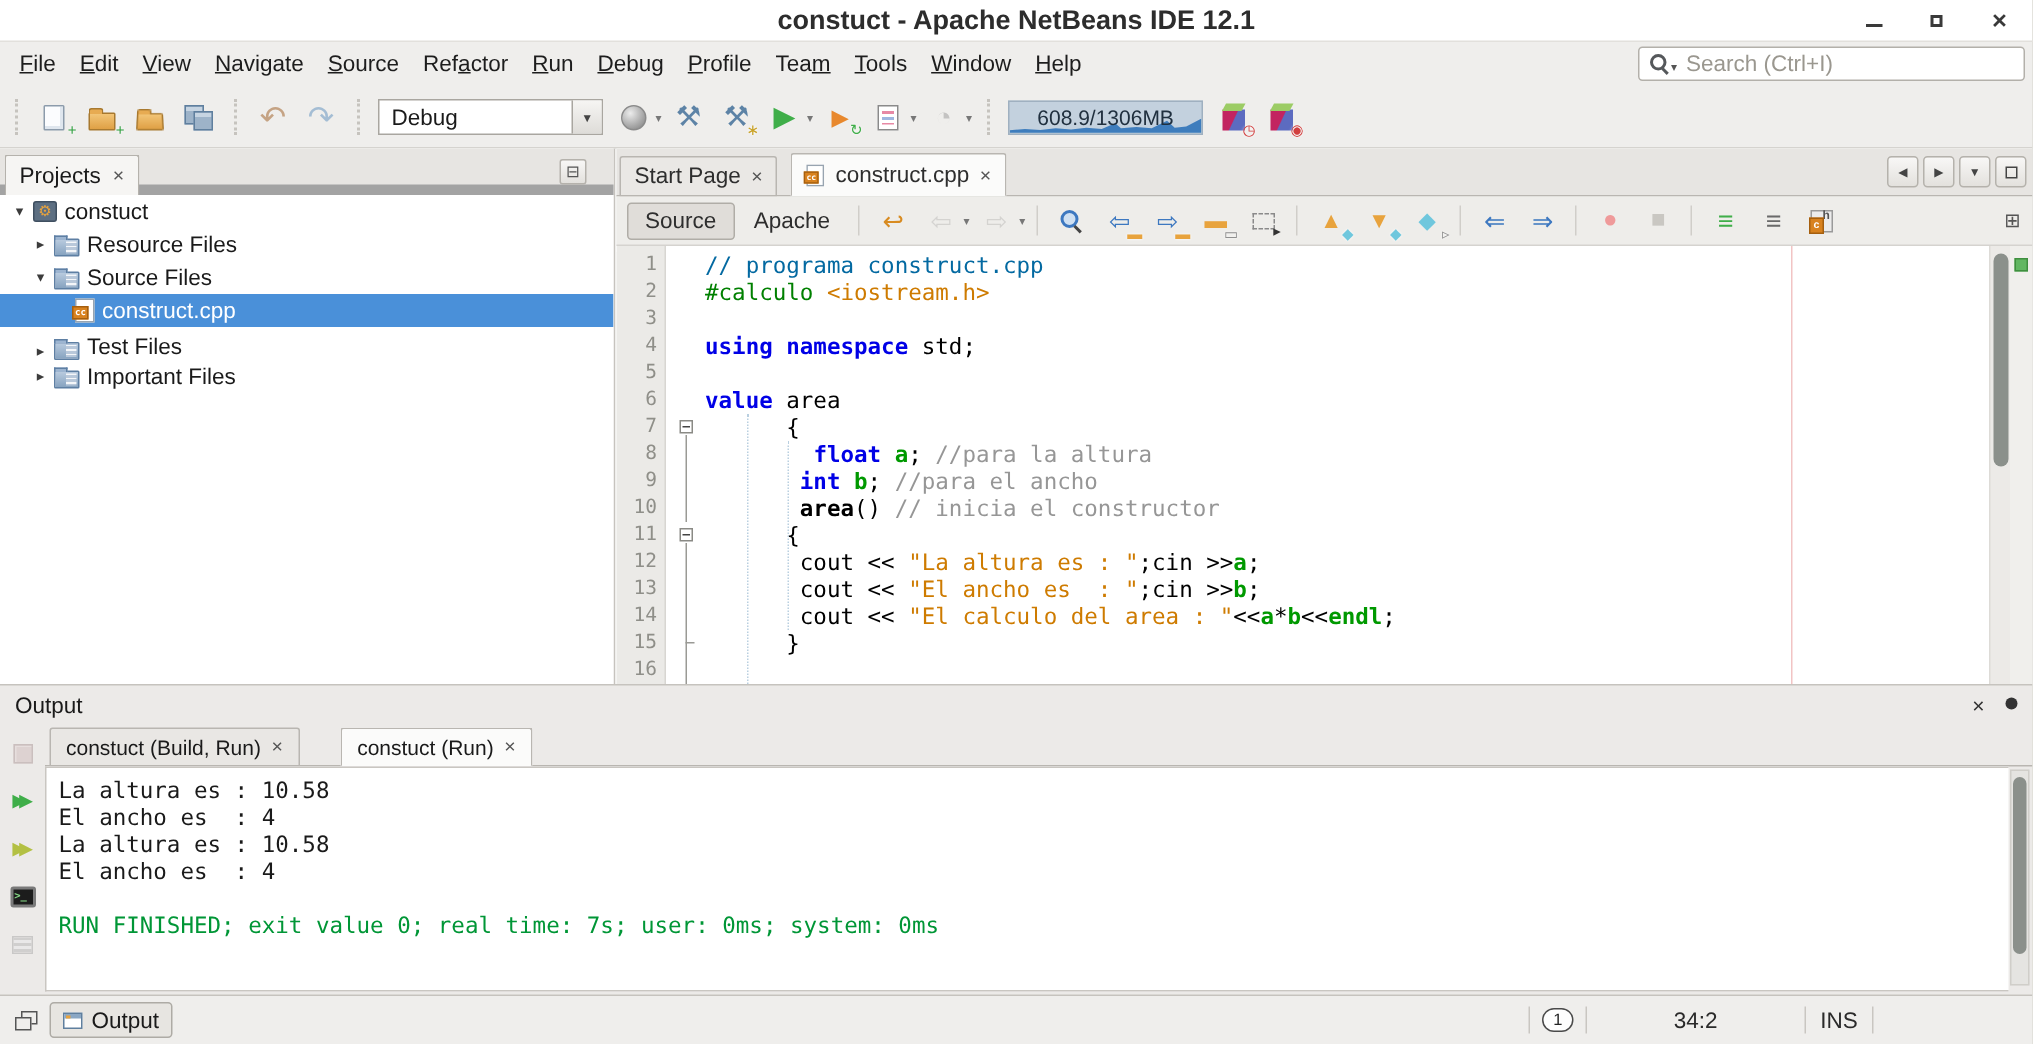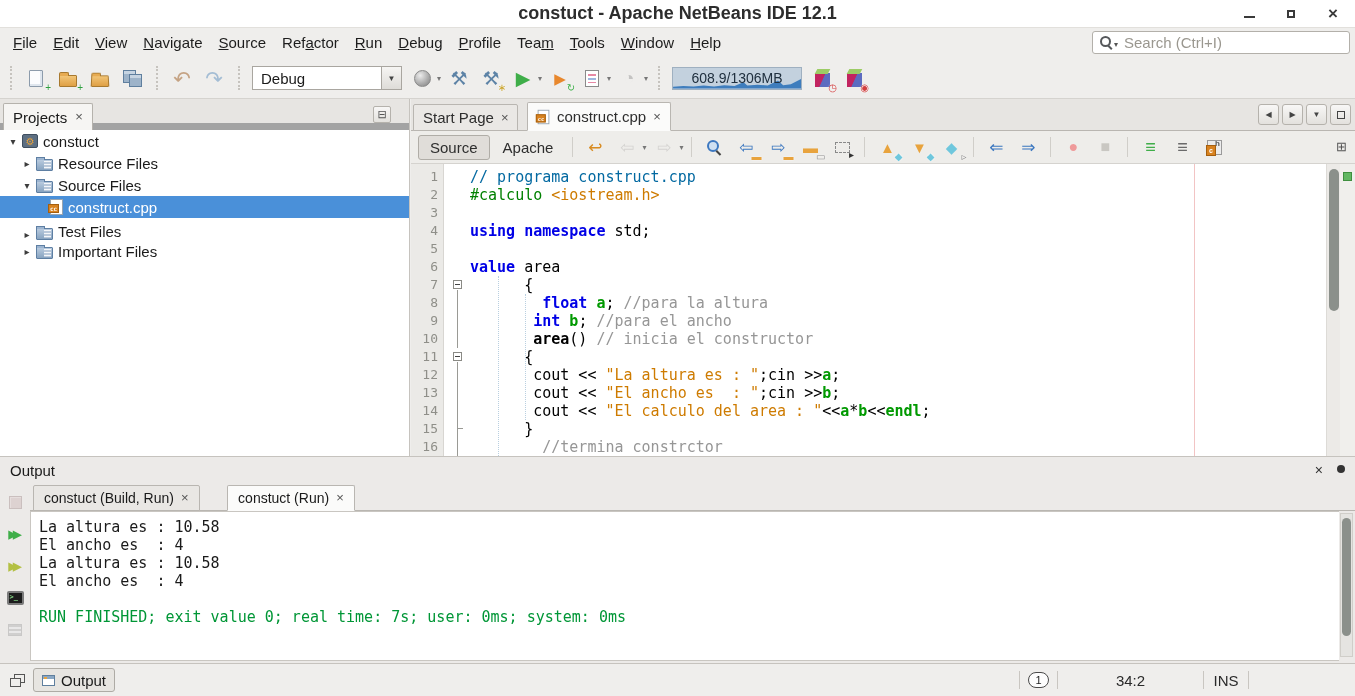--- a/index.html
+++ b/index.html
@@ -420,21 +420,21 @@
             <div class="crow"><span class="cnum">6</span><span class="cfold"></span><span class="ctext"><span class="tk-kw" style="color: rgb(0, 0, 230); font-weight: bold;">value</span><span class="tk-pl" style="color: rgb(0, 0, 0);"> area</span></span></div>
             <div class="crow"><span class="cnum">7</span><span class="cfold f-minus"><span class="fbox"></span></span><span class="ctext"><span class="tk-pl" style="color: rgb(0, 0, 0);">      {</span></span></div>
             <div class="crow"><span class="cnum">8</span><span class="cfold f-line"></span><span class="ctext"><span class="tk-pl" style="color: rgb(0, 0, 0);">        </span><span class="tk-kw" style="color: rgb(0, 0, 230); font-weight: bold;">float</span><span class="tk-pl" style="color: rgb(0, 0, 0);"> </span><span class="tk-fld" style="color: rgb(0, 153, 0); font-weight: bold;">a</span><span class="tk-pl" style="color: rgb(0, 0, 0);">; </span><span class="tk-cm" style="color: rgb(150, 150, 150);">//para la altura</span></span></div>
             <div class="crow"><span class="cnum">9</span><span class="cfold f-line"></span><span class="ctext"><span class="tk-pl" style="color: rgb(0, 0, 0);">       </span><span class="tk-kw" style="color: rgb(0, 0, 230); font-weight: bold;">int</span><span class="tk-pl" style="color: rgb(0, 0, 0);"> </span><span class="tk-fld" style="color: rgb(0, 153, 0); font-weight: bold;">b</span><span class="tk-pl" style="color: rgb(0, 0, 0);">; </span><span class="tk-cm" style="color: rgb(150, 150, 150);">//para el ancho</span></span></div>
             <div class="crow"><span class="cnum">10</span><span class="cfold f-line"></span><span class="ctext"><span class="tk-pl" style="color: rgb(0, 0, 0);">       </span><span class="tk-mth" style="color: rgb(0, 0, 0); font-weight: bold;">area</span><span class="tk-pl" style="color: rgb(0, 0, 0);">() </span><span class="tk-cm" style="color: rgb(150, 150, 150);">// inicia el constructor</span></span></div>
             <div class="crow"><span class="cnum">11</span><span class="cfold f-minus"><span class="fbox"></span></span><span class="ctext"><span class="tk-pl" style="color: rgb(0, 0, 0);">      {</span></span></div>
             <div class="crow"><span class="cnum">12</span><span class="cfold f-line"></span><span class="ctext"><span class="tk-pl" style="color: rgb(0, 0, 0);">       cout &lt;&lt; </span><span class="tk-str" style="color: rgb(206, 123, 0);">"La altura es : "</span><span class="tk-pl" style="color: rgb(0, 0, 0);">;cin &gt;&gt;</span><span class="tk-fld" style="color: rgb(0, 153, 0); font-weight: bold;">a</span><span class="tk-pl" style="color: rgb(0, 0, 0);">;</span></span></div>
             <div class="crow"><span class="cnum">13</span><span class="cfold f-line"></span><span class="ctext"><span class="tk-pl" style="color: rgb(0, 0, 0);">       cout &lt;&lt; </span><span class="tk-str" style="color: rgb(206, 123, 0);">"El ancho es  : "</span><span class="tk-pl" style="color: rgb(0, 0, 0);">;cin &gt;&gt;</span><span class="tk-fld" style="color: rgb(0, 153, 0); font-weight: bold;">b</span><span class="tk-pl" style="color: rgb(0, 0, 0);">;</span></span></div>
             <div class="crow"><span class="cnum">14</span><span class="cfold f-line"></span><span class="ctext"><span class="tk-pl" style="color: rgb(0, 0, 0);">       cout &lt;&lt; </span><span class="tk-str" style="color: rgb(206, 123, 0);">"El calculo del area : "</span><span class="tk-pl" style="color: rgb(0, 0, 0);">&lt;&lt;</span><span class="tk-fld" style="color: rgb(0, 153, 0); font-weight: bold;">a</span><span class="tk-pl" style="color: rgb(0, 0, 0);">*</span><span class="tk-fld" style="color: rgb(0, 153, 0); font-weight: bold;">b</span><span class="tk-pl" style="color: rgb(0, 0, 0);">&lt;&lt;</span><span class="tk-fld" style="color: rgb(0, 153, 0); font-weight: bold;">endl</span><span class="tk-pl" style="color: rgb(0, 0, 0);">;</span></span></div>
             <div class="crow"><span class="cnum">15</span><span class="cfold f-end"></span><span class="ctext"><span class="tk-pl" style="color: rgb(0, 0, 0);">      }</span></span></div>
-            <div class="crow"><span class="cnum">16</span><span class="cfold f-line"></span><span class="ctext"><span class="tk-pl" style="color: rgb(0, 0, 0);">        </span><span class="tk-cm" style="color: rgb(150, 150, 150);">//termina constrctor</span></span></div>
+            <div class="crow"><span class="cnum">16</span><span class="cfold f-line"></span></div>
           </div>
         <div class="iguide" style="left:87px;top:112px;height:180px;"></div>
         <div class="iguide" style="left:114px;top:130px;height:126px;"></div>
         <div class="marginline"></div>
         <div class="escroll">
             <div class="thumb"></div>
           </div>
         <div class="estripe">
             <div class="okbadge"></div>
           </div>

